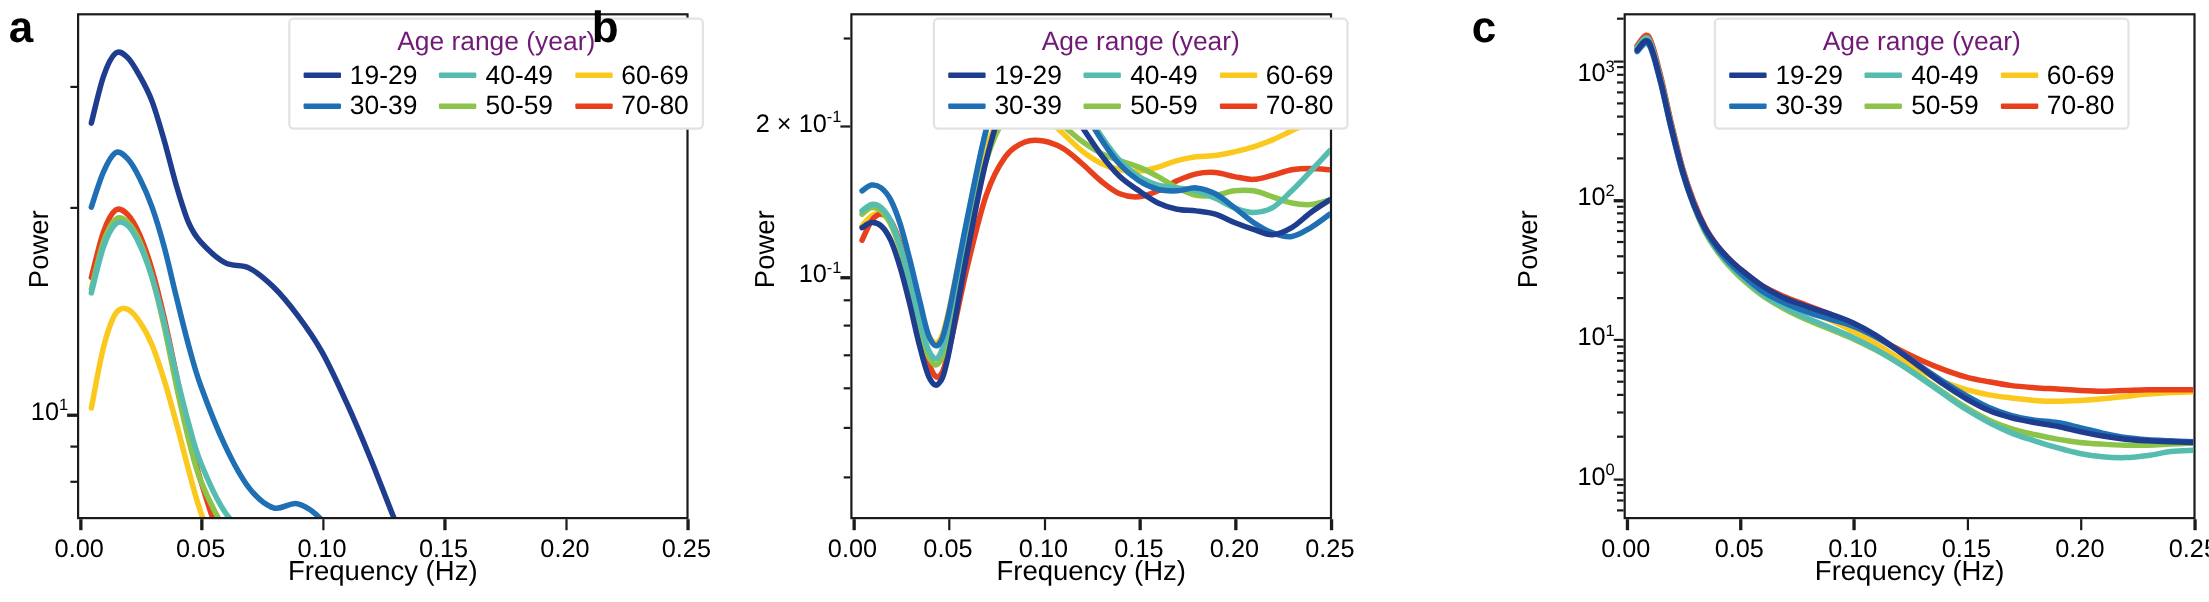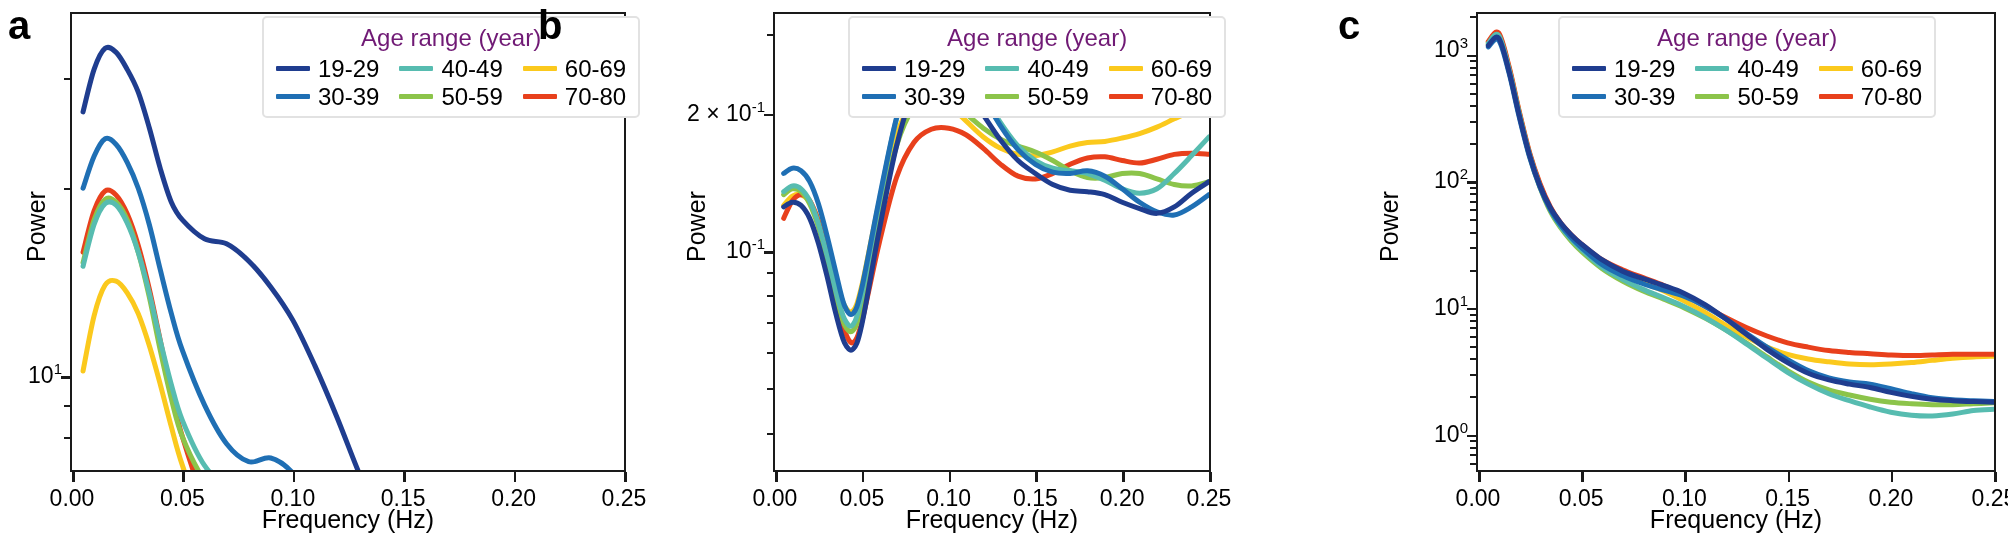--- a/index.html
+++ b/index.html
@@ -173,21 +173,21 @@
       <svg class="plotsvg" id="svg-c" width="516" height="456" viewBox="0 0 516 456">
           <path d="M10.32,28.26 C12.04,26.90 17.20,15.89 20.64,20.09 C24.08,24.30 27.52,40.42 30.96,53.50 C34.40,66.58 37.84,84.24 41.28,98.60 C44.72,112.96 48.16,127.65 51.60,139.65 C55.04,151.65 58.48,161.48 61.92,170.60 C65.36,179.73 68.80,187.64 72.24,194.39 C75.68,201.15 79.12,206.29 82.56,211.13 C86.00,215.96 89.44,219.68 92.88,223.40 C96.32,227.12 98.04,229.12 103.20,233.43 C108.36,237.74 116.96,244.82 123.84,249.26 C130.72,253.69 137.60,256.78 144.48,260.02 C151.36,263.27 158.24,265.88 165.12,268.70 C172.00,271.52 178.88,273.88 185.76,276.95 C192.64,280.03 199.52,283.56 206.40,287.14 C213.28,290.73 220.16,294.45 227.04,298.45 C233.92,302.46 240.80,307.11 247.68,311.18 C254.56,315.25 261.44,319.24 268.32,322.89 C275.20,326.55 282.08,330.21 288.96,333.11 C295.84,336.01 302.72,338.32 309.60,340.29 C316.48,342.27 323.36,343.71 330.24,344.96 C337.12,346.22 344.00,346.97 350.88,347.82 C357.76,348.67 364.64,349.57 371.52,350.07 C378.40,350.57 385.28,350.84 392.16,350.84 C399.04,350.84 405.92,350.45 412.80,350.07 C419.68,349.69 426.56,349.18 433.44,348.56 C440.32,347.95 447.20,347.09 454.08,346.37 C460.96,345.66 467.84,344.85 474.72,344.27 C481.60,343.70 488.48,343.25 495.36,342.91 C502.24,342.58 512.56,342.36 516.00,342.25" fill="none" stroke="#fbc91d" stroke-width="5" stroke-linecap="round" stroke-linejoin="round"></path>
           <path d="M10.32,27.38 C12.04,25.98 17.20,14.84 20.64,18.97 C24.08,23.09 27.52,39.04 30.96,52.13 C34.40,65.21 37.84,83.08 41.28,97.50 C44.72,111.93 48.16,126.67 51.60,138.66 C55.04,150.65 58.48,160.45 61.92,169.45 C65.36,178.44 68.80,186.07 72.24,192.62 C75.68,199.16 79.12,204.10 82.56,208.73 C86.00,213.37 89.44,216.90 92.88,220.43 C96.32,223.95 98.04,225.67 103.20,229.88 C108.36,234.09 116.96,241.40 123.84,245.71 C130.72,250.02 137.60,252.73 144.48,255.74 C151.36,258.74 158.24,261.08 165.12,263.71 C172.00,266.35 178.88,268.66 185.76,271.56 C192.64,274.47 199.52,277.71 206.40,281.15 C213.28,284.60 220.16,288.52 227.04,292.24 C233.92,295.96 240.80,299.92 247.68,303.46 C254.56,307.00 261.44,310.40 268.32,313.49 C275.20,316.57 282.08,319.42 288.96,321.97 C295.84,324.52 302.72,326.93 309.60,328.79 C316.48,330.65 323.36,331.81 330.24,333.11 C337.12,334.41 344.00,335.70 350.88,336.58 C357.76,337.47 364.64,337.90 371.52,338.41 C378.40,338.92 385.28,339.24 392.16,339.66 C399.04,340.08 405.92,340.62 412.80,340.94 C419.68,341.26 426.56,341.59 433.44,341.59 C440.32,341.59 447.20,341.15 454.08,340.94 C460.96,340.72 467.84,340.40 474.72,340.29 C481.60,340.19 488.48,340.29 495.36,340.29 C502.24,340.29 512.56,340.29 516.00,340.29" fill="none" stroke="#e8401c" stroke-width="5" stroke-linecap="round" stroke-linejoin="round"></path>
           <path d="M10.32,30.50 C12.04,29.22 17.20,18.51 20.64,22.82 C24.08,27.12 27.52,43.38 30.96,56.36 C34.40,69.34 37.84,86.41 41.28,100.69 C44.72,114.97 48.16,129.99 51.60,142.04 C55.04,154.09 58.48,163.81 61.92,173.00 C65.36,182.18 68.80,190.39 72.24,197.17 C75.68,203.94 79.12,208.73 82.56,213.63 C86.00,218.52 89.44,222.61 92.88,226.55 C96.32,230.48 98.04,232.59 103.20,237.23 C108.36,241.87 116.96,249.42 123.84,254.38 C130.72,259.34 137.60,263.23 144.48,266.99 C151.36,270.75 158.24,273.91 165.12,276.95 C172.00,279.99 178.88,282.41 185.76,285.23 C192.64,288.05 199.52,290.72 206.40,293.87 C213.28,297.01 220.16,300.45 227.04,304.12 C233.92,307.79 240.80,311.78 247.68,315.90 C254.56,320.01 261.44,324.29 268.32,328.79 C275.20,333.29 282.08,338.29 288.96,342.91 C295.84,347.54 302.72,352.37 309.60,356.55 C316.48,360.72 323.36,364.74 330.24,367.97 C337.12,371.20 344.00,373.74 350.88,375.92 C357.76,378.10 364.64,379.49 371.52,381.04 C378.40,382.59 385.28,384.03 392.16,385.22 C399.04,386.42 405.92,387.44 412.80,388.20 C419.68,388.95 426.56,389.33 433.44,389.75 C440.32,390.17 447.20,390.54 454.08,390.70 C460.96,390.86 467.84,390.86 474.72,390.70 C481.60,390.54 488.48,390.06 495.36,389.75 C502.24,389.43 512.56,388.97 516.00,388.81" fill="none" stroke="#8cc44a" stroke-width="5" stroke-linecap="round" stroke-linejoin="round"></path>
           <path d="M10.32,29.15 C12.04,27.83 17.20,16.95 20.64,21.24 C24.08,25.54 27.52,41.81 30.96,54.91 C34.40,68.02 37.84,85.59 41.28,99.88 C44.72,114.17 48.16,128.68 51.60,140.66 C55.04,152.65 58.48,162.68 61.92,171.79 C65.36,180.89 68.80,188.54 72.24,195.30 C75.68,202.06 79.12,207.42 82.56,212.36 C86.00,217.30 89.44,221.13 92.88,224.95 C96.32,228.77 98.04,230.61 103.20,235.30 C108.36,239.98 116.96,248.05 123.84,253.05 C130.72,258.06 137.60,261.61 144.48,265.33 C151.36,269.04 158.24,272.27 165.12,275.36 C172.00,278.44 178.88,280.93 185.76,283.84 C192.64,286.74 199.52,289.51 206.40,292.78 C213.28,296.05 220.16,299.60 227.04,303.46 C233.92,307.31 240.80,311.50 247.68,315.90 C254.56,320.29 261.44,325.11 268.32,329.84 C275.20,334.57 282.08,339.53 288.96,344.27 C295.84,349.01 302.72,353.98 309.60,358.29 C316.48,362.60 323.36,366.56 330.24,370.13 C337.12,373.70 344.00,376.96 350.88,379.72 C357.76,382.48 364.64,384.48 371.52,386.69 C378.40,388.90 385.28,391.06 392.16,392.99 C399.04,394.91 405.92,396.85 412.80,398.23 C419.68,399.60 426.56,400.61 433.44,401.24 C440.32,401.88 447.20,402.22 454.08,402.02 C460.96,401.83 467.84,401.03 474.72,400.09 C481.60,399.16 488.48,397.21 495.36,396.42 C502.24,395.64 512.56,395.55 516.00,395.37" fill="none" stroke="#57bcb0" stroke-width="5" stroke-linecap="round" stroke-linejoin="round"></path>
           <path d="M10.32,32.84 C12.04,31.72 17.20,21.81 20.64,26.10 C24.08,30.39 27.52,45.75 30.96,58.60 C34.40,71.46 37.84,89.13 41.28,103.21 C44.72,117.30 48.16,131.46 51.60,143.09 C55.04,154.72 58.48,164.29 61.92,173.00 C65.36,181.70 68.80,188.95 72.24,195.30 C75.68,201.66 79.12,206.44 82.56,211.13 C86.00,215.81 89.44,219.68 92.88,223.40 C96.32,227.12 98.04,228.92 103.20,233.43 C108.36,237.95 116.96,245.81 123.84,250.49 C130.72,255.18 137.60,258.32 144.48,261.53 C151.36,264.74 158.24,267.32 165.12,269.76 C172.00,272.19 178.88,274.03 185.76,276.15 C192.64,278.27 199.52,279.80 206.40,282.48 C213.28,285.16 220.16,288.52 227.04,292.24 C233.92,295.96 240.80,300.28 247.68,304.78 C254.56,309.29 261.44,314.56 268.32,319.28 C275.20,324.00 282.08,328.71 288.96,333.11 C295.84,337.51 302.72,341.76 309.60,345.67 C316.48,349.57 323.36,353.51 330.24,356.55 C337.12,359.59 344.00,361.99 350.88,363.89 C357.76,365.80 364.64,366.93 371.52,367.97 C378.40,369.01 385.28,369.00 392.16,370.13 C399.04,371.25 405.92,373.12 412.80,374.71 C419.68,376.31 426.56,378.21 433.44,379.72 C440.32,381.23 447.20,382.78 454.08,383.80 C460.96,384.81 467.84,385.32 474.72,385.81 C481.60,386.29 488.48,386.39 495.36,386.69 C502.24,386.99 512.56,387.44 516.00,387.59" fill="none" stroke="#1f6fb4" stroke-width="5" stroke-linecap="round" stroke-linejoin="round"></path>
           <path d="M10.32,31.43 C12.04,30.19 17.20,19.75 20.64,24.02 C24.08,28.30 27.52,44.18 30.96,57.10 C34.40,70.01 37.84,87.48 41.28,101.52 C44.72,115.56 48.16,129.63 51.60,141.34 C55.04,153.06 58.48,163.09 61.92,171.79 C65.36,180.48 68.80,187.34 72.24,193.50 C75.68,199.65 79.12,204.25 82.56,208.73 C86.00,213.22 89.44,216.90 92.88,220.43 C96.32,223.95 98.04,225.67 103.20,229.88 C108.36,234.09 116.96,241.17 123.84,245.71 C130.72,250.25 137.60,253.97 144.48,257.13 C151.36,260.29 158.24,262.27 165.12,264.68 C172.00,267.08 178.88,269.10 185.76,271.56 C192.64,274.02 199.52,276.25 206.40,279.43 C213.28,282.62 220.16,286.44 227.04,290.66 C233.92,294.89 240.80,299.87 247.68,304.78 C254.56,309.70 261.44,315.06 268.32,320.16 C275.20,325.27 282.08,330.67 288.96,335.40 C295.84,340.13 302.72,344.60 309.60,348.56 C316.48,352.53 323.36,356.30 330.24,359.19 C337.12,362.08 344.00,364.07 350.88,365.89 C357.76,367.72 364.64,368.85 371.52,370.13 C378.40,371.40 385.28,372.15 392.16,373.53 C399.04,374.91 405.92,376.95 412.80,378.42 C419.68,379.90 426.56,381.27 433.44,382.40 C440.32,383.54 447.20,384.51 454.08,385.22 C460.96,385.94 467.84,386.30 474.72,386.69 C481.60,387.09 488.48,387.34 495.36,387.59 C502.24,387.84 512.56,388.10 516.00,388.20" fill="none" stroke="#1f3d8f" stroke-width="5" stroke-linecap="round" stroke-linejoin="round"></path>
         </svg>
     </div>
     <div id="ytk-c">
-        <div class="ytick" style="left: 60px; top: 34px; width: 78px;">10<sup>3</sup></div>
+        <div class="ytick" style="left: 60px; top: 52px; width: 78px;">10<sup>3</sup></div>
         <div class="tickmark" style="left: 137px; top: 54.5333px; width: 9px; height: 2.5px;"></div>
         <div class="ytick" style="left: 60px; top: 165.2px; width: 78px;">10<sup>2</sup></div>
         <div class="tickmark" style="left: 137px; top: 181.2px; width: 9px; height: 2.5px;"></div>
         <div class="ytick" style="left: 60px; top: 291.867px; width: 78px;">10<sup>1</sup></div>
         <div class="tickmark" style="left: 137px; top: 307.867px; width: 9px; height: 2.5px;"></div>
         <div class="ytick" style="left: 60px; top: 418.533px; width: 78px;">10<sup>0</sup></div>
         <div class="tickmark" style="left: 137px; top: 434.533px; width: 9px; height: 2.5px;"></div>
         <div class="tickmark" style="left: 140px; top: 462.634px; width: 6px; height: 2px;"></div>
         <div class="tickmark" style="left: 140px; top: 454.154px; width: 6px; height: 2px;"></div>
         <div class="tickmark" style="left: 140px; top: 446.809px; width: 6px; height: 2px;"></div>

